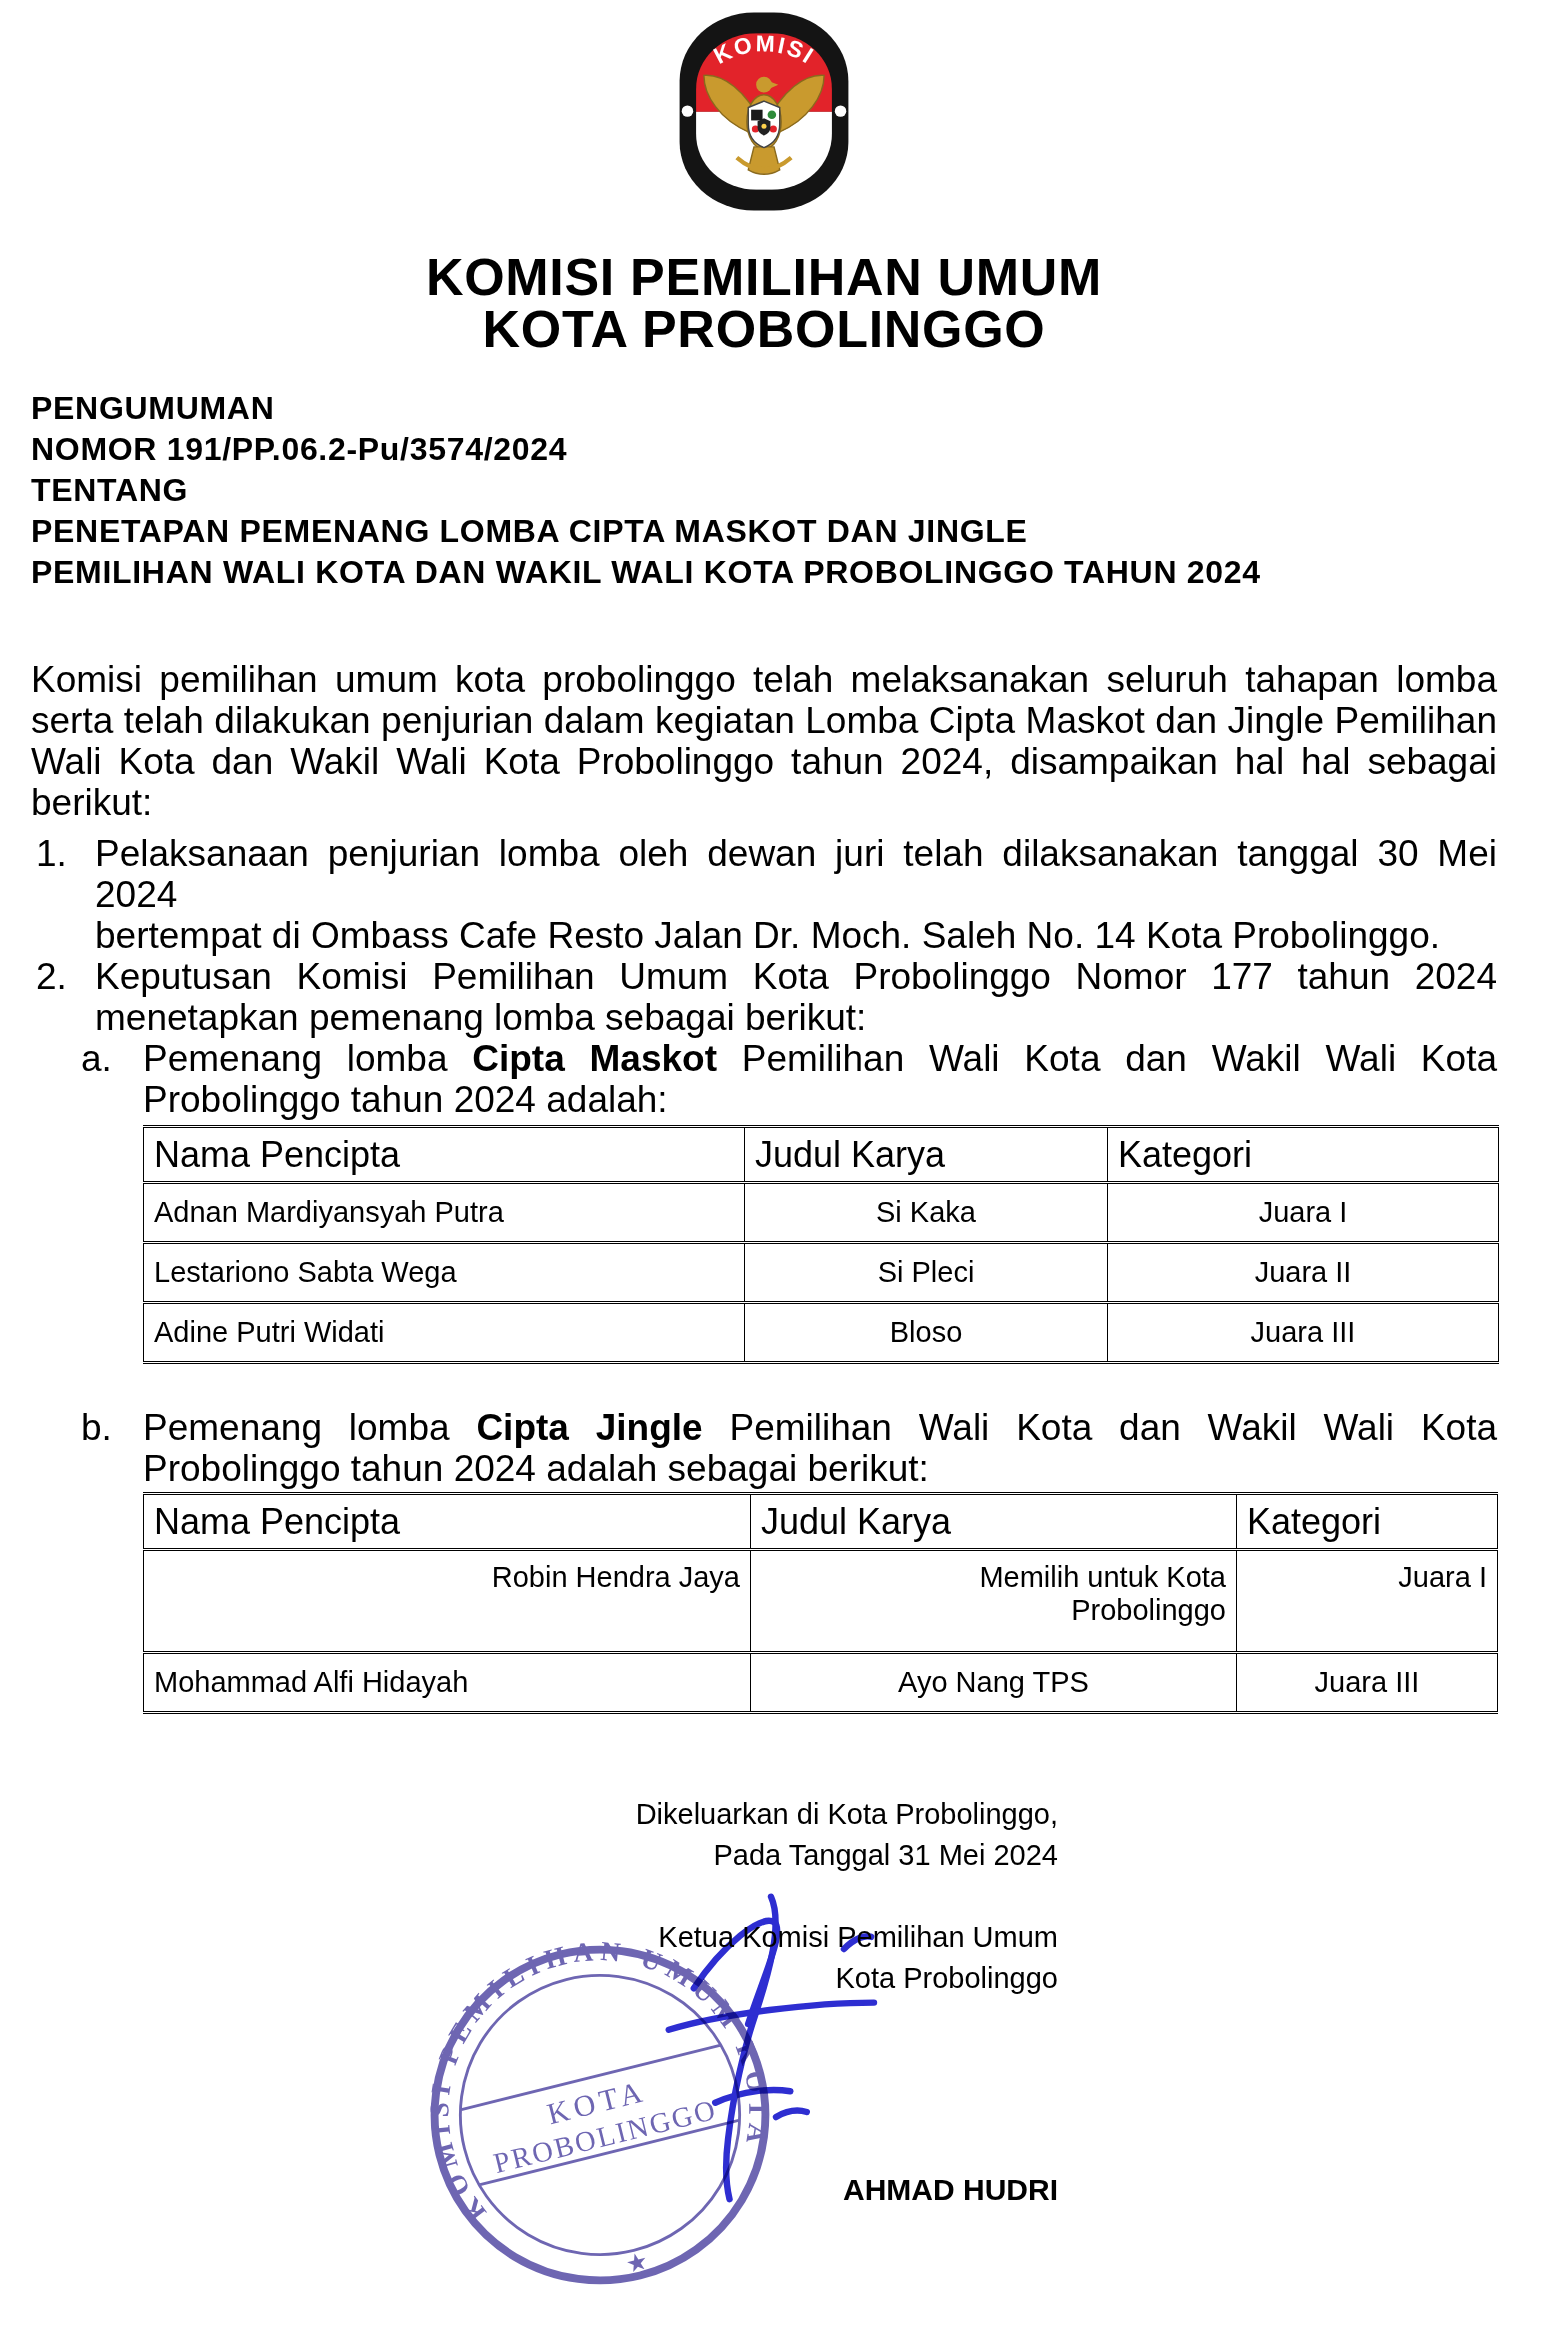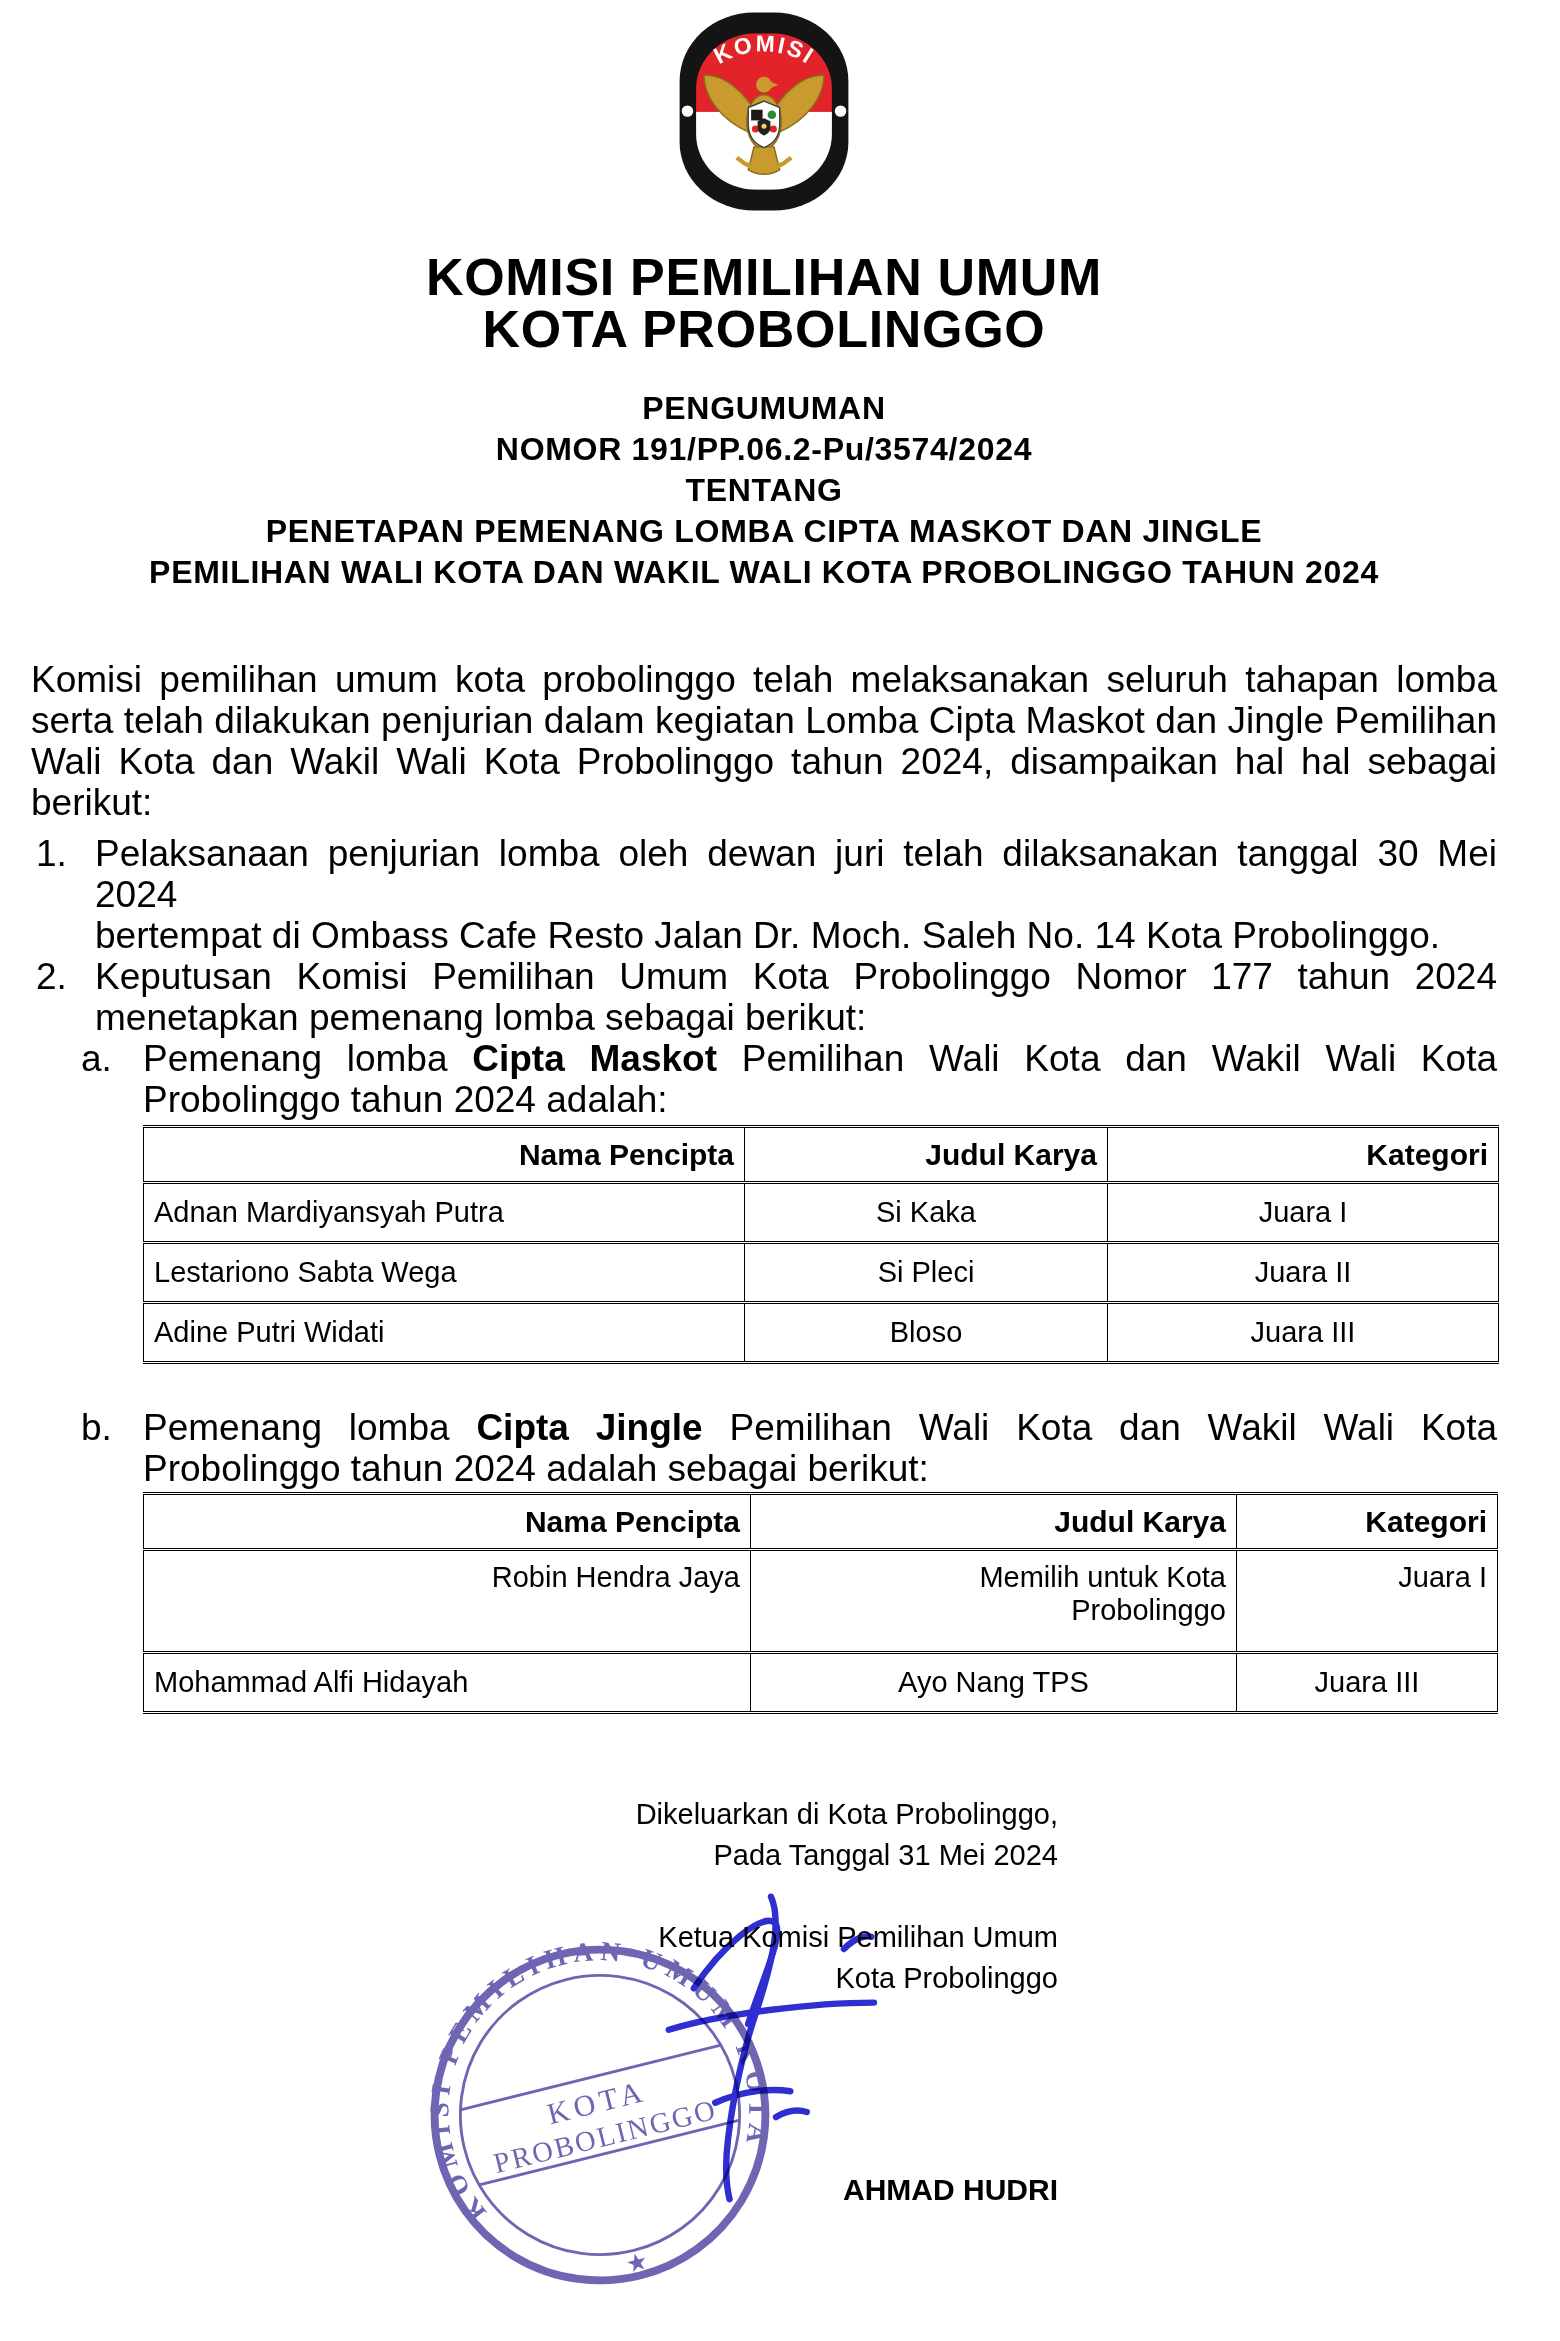--- a/index.html
+++ b/index.html
@@ -11,21 +11,21 @@
 
   .content { position: absolute; left: 31px; top: 0; width: 1466px; }
 
   .logo-wrap { margin-top: 10.7px; height: 201px; text-align: center; }
 
   .org {
     margin-top: 39px; text-align: center;
     font-size: 52px; font-weight: bold; line-height: 52px; letter-spacing: 0.7px;
   }
   .subject {
-    margin-top: 33px; text-align: center;
+    margin-top: 33px; text-align: left;
     font-size: 32px; font-weight: bold; line-height: 41px; letter-spacing: 0.7px;
   }
 
   .bodytext { font-size: 37px; line-height: 41px; }
   .jl { text-align: justify; text-align-last: justify; }
   .jl-last { text-align: left; text-align-last: left; }
 
   .intro { margin-top: 66px; }
 
   .li { position: relative; }
@@ -39,21 +39,21 @@
   table.winners {
     border-collapse: collapse; table-layout: fixed;
     margin-left: 112px; width: 1354px;
     font-size: 29px;
   }
   table.winners th, table.winners td {
     border-left: 1.4px solid #000; border-right: 1.4px solid #000;
     border-top: 3.6px double #000; border-bottom: 3.6px double #000;
     vertical-align: middle; padding: 0 10px;
   }
-  table.winners th { font-size: 30px; font-weight: bold; text-align: right; height: 56px; }
+  table.winners th { font-size: 36px; font-weight: normal; text-align: left; height: 56px; }
   table.winners td { height: 60px; }
   td.cname { text-align: left; padding-left: 17px; }
   td.cmid  { text-align: center; }
   tr.tallrow td { height: 103px; text-align: right; }
   .t-maskot { margin-top: 5.7px; }
   .t-jingle { margin-top: 2.9px; }
   .t-maskot col.c1 { width: 601px; } .t-maskot col.c2 { width: 363px; } .t-maskot col.c3 { width: 391px; }
   .t-jingle col.c1 { width: 607px; } .t-jingle col.c2 { width: 486px; } .t-jingle col.c3 { width: 261px; }
 
   .itemb { margin-top: 43px; }

